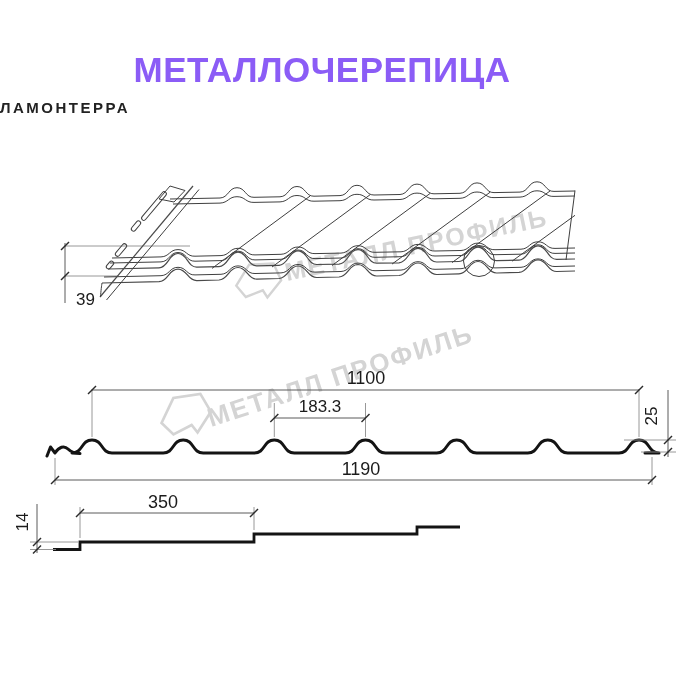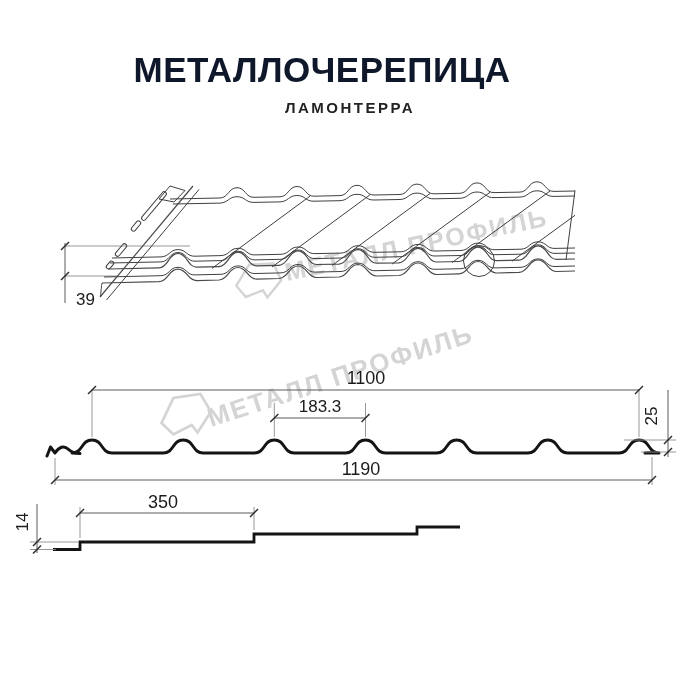--- a/index.html
+++ b/index.html
@@ -1,20 +1,20 @@
 <!DOCTYPE html>
 <html><head>
 <meta charset="utf-8">
 <style>
   html,body{margin:0;padding:0;background:#fff;}
   .page{position:relative;width:700px;height:700px;background:#ffffff;overflow:hidden;
         font-family:"Liberation Sans",sans-serif;}
   .title{position:absolute;top:50px;left:0;width:644px;text-align:center;
-         font-size:35px;font-weight:700;letter-spacing:.5px;color:#0f172a;white-space:nowrap;}
-  .subtitle{position:absolute;top:99px;left:0;width:700px;text-align:center;
+         font-size:35px;font-weight:700;letter-spacing:.5px;color:#8b5cf6;white-space:nowrap;}
+  .subtitle{position:absolute;top:99px;left:0;width:700px;text-align:left;
          font-size:15px;font-weight:700;letter-spacing:2.5px;color:#222;}
   svg{position:absolute;top:0;left:0;}
   .thin{fill:none;stroke:#3f3f3f;stroke-width:1;}
   .thin2{fill:none;stroke:#4a4a4a;stroke-width:1.2;}
   .thick{fill:none;stroke:#141414;stroke-width:3;stroke-linejoin:round;stroke-linecap:round;}
   .step{fill:none;stroke:#141414;stroke-width:2.8;stroke-linejoin:miter;}
   .ext{fill:none;stroke:#8c8c8c;stroke-width:.9;}
   .dim{fill:none;stroke:#5a5a5a;stroke-width:1;}
   .tick{fill:none;stroke:#2b2b2b;stroke-width:1.4;}
   .dimtext{fill:#1b1b1b;font-size:18px;font-family:"Liberation Sans",sans-serif;}

